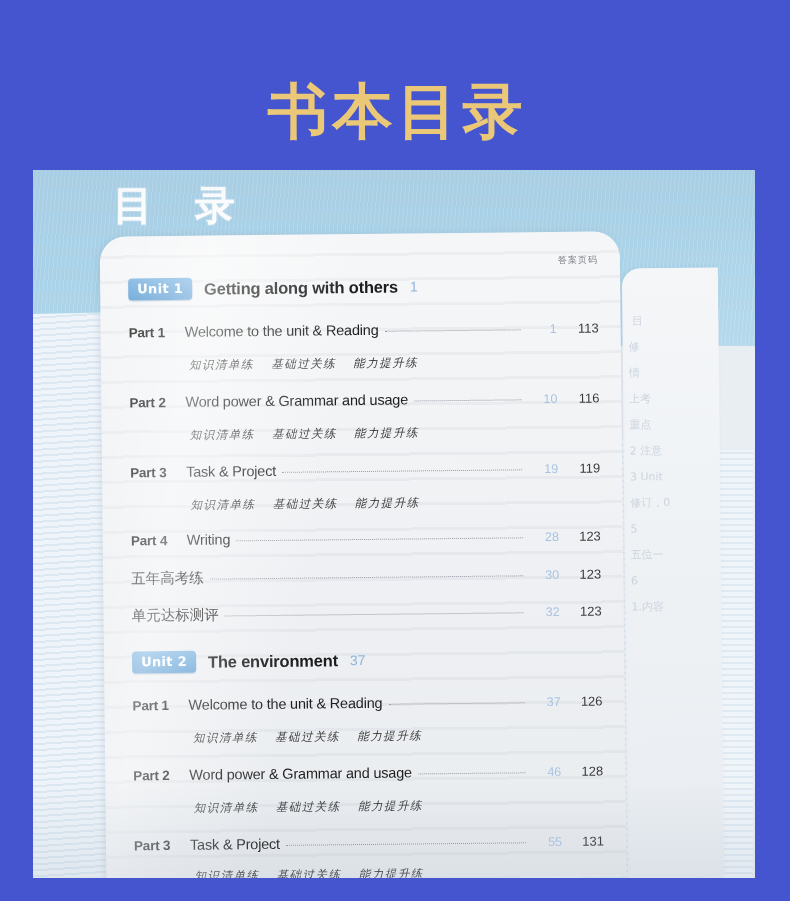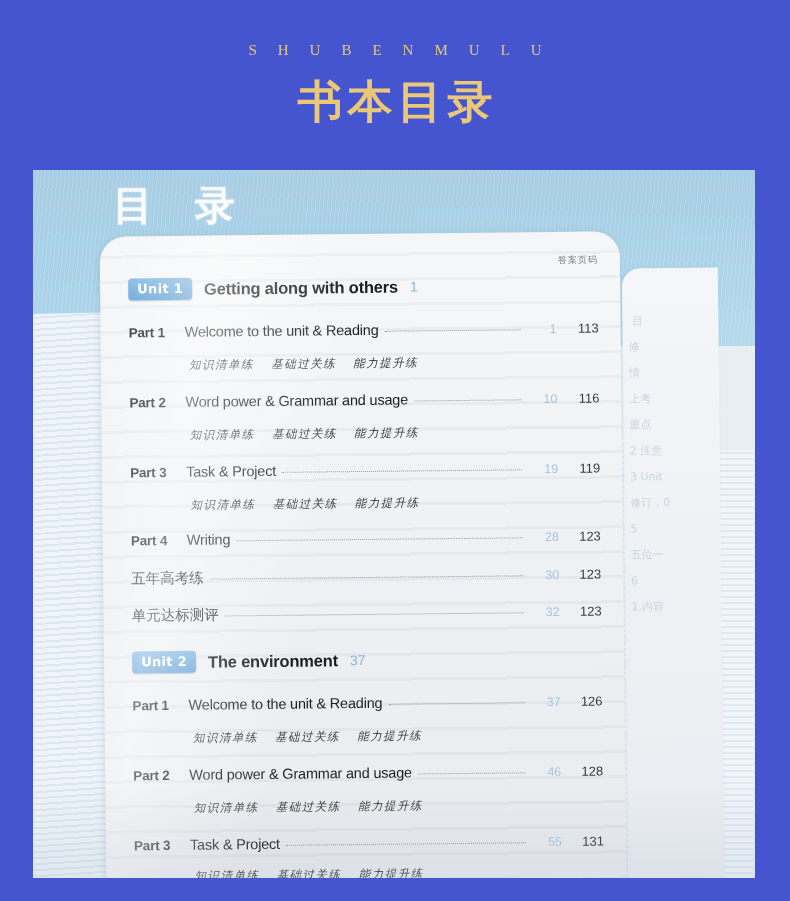--- a/index.html
+++ b/index.html
@@ -23,21 +23,21 @@
     font-family:"Liberation Serif","DejaVu Serif",serif;
     font-size:15px;
     letter-spacing:21px;
     text-indent:21px;
     font-weight:400;
   }
   .banner-title{
     position:absolute;left:0;top:72px;width:790px;
     text-align:center;
     color:#eac878;
-    font-size:45px;
+    font-size:60px;
     font-weight:700;
     letter-spacing:5px;
     text-indent:5px;
     font-family:"DejaVu Sans","Liberation Sans",sans-serif;
   }
 
   
   .photo{
     position:absolute;left:33px;top:170px;width:722px;height:708px;
     overflow:hidden;
@@ -161,21 +161,20 @@
   }
   .vignette{
     position:absolute;inset:0;pointer-events:none;
     background:linear-gradient(180deg,rgba(170,185,200,.10) 0%,rgba(255,255,255,0) 12%,rgba(255,255,255,0) 86%,rgba(150,165,185,.16) 100%);
   }
 </style>
 </head>
 <body>
 
 <div class="banner">
-  <div class="banner-pinyin">SHUBENMULU</div>
   <div class="banner-title">书本目录</div>
 </div>
 
 <div class="photo">
 
   <div class="cover-band">
     <div class="cover-title">目 录</div>
   </div>
 
   <div class="stack-left"></div>

